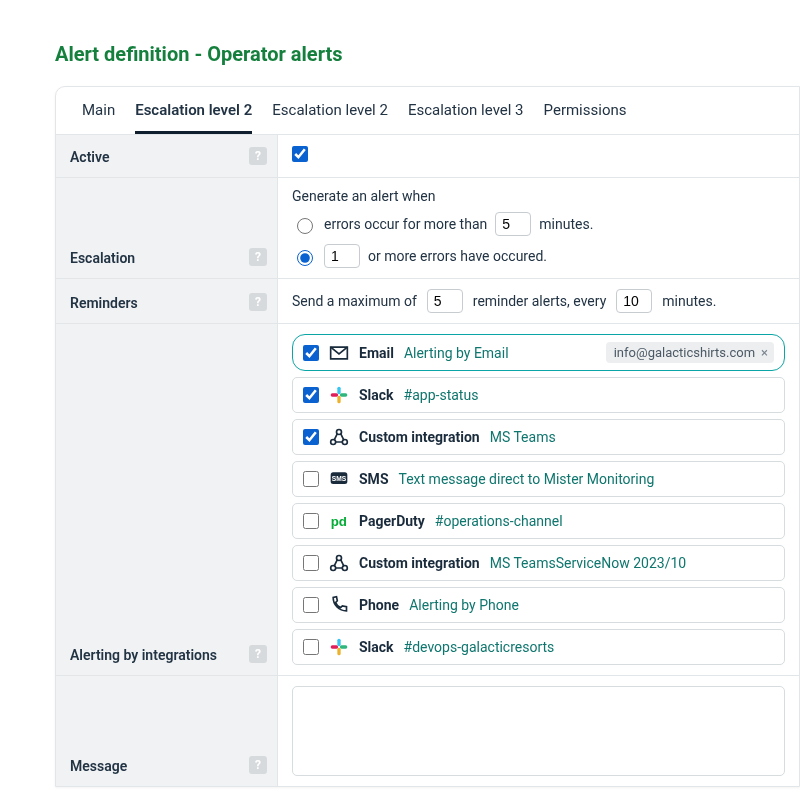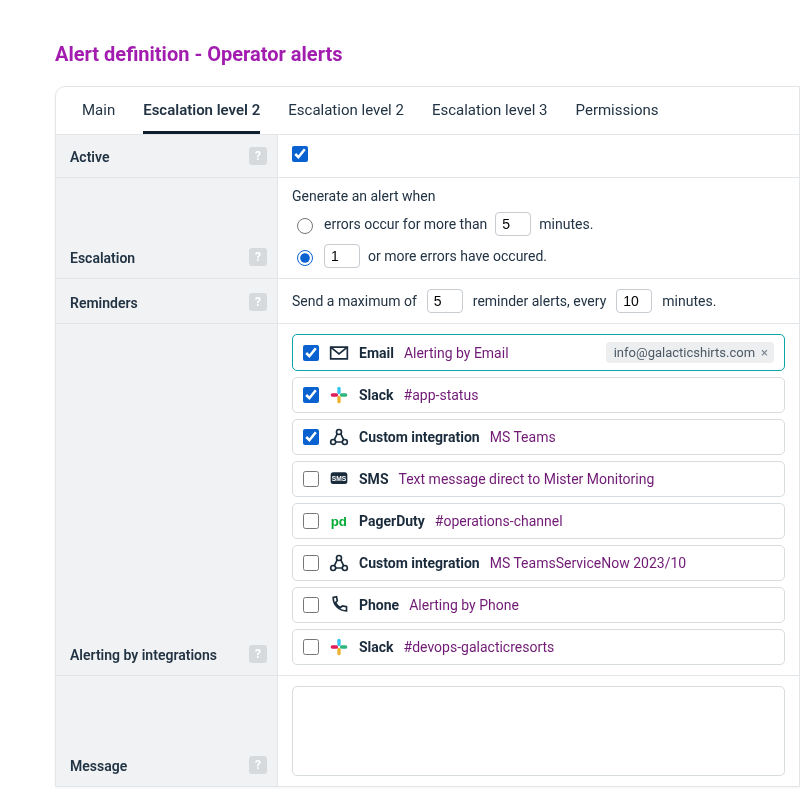--- a/index.html
+++ b/index.html
@@ -7,34 +7,34 @@
     margin: 0;
     font-family: -apple-system, BlinkMacSystemFont, "Segoe UI", Roboto, Helvetica, Arial, sans-serif;
     background: #fff;
     color: #1a2b3c;
     font-size: 14px;
   }
   .page { width: 800px; height: 800px; position: relative; overflow: hidden; }
   .title {
     font-size: 20px;
     font-weight: 700;
-    color: #a21caf;
+    color: #15803d;
     padding: 42px 0 20px 55px;
   }
   .card {
     margin-left: 55px;
     border: 1px solid #e3e6e9;
     border-top-left-radius: 10px;
     box-shadow: 0 1px 3px rgba(0,0,0,0.05);
     background: #fff;
     width: 745px; 
   }
   .tabs {
     display: flex;
-    gap: 28px;
+    gap: 20px;
     padding: 0 26px;
     border-bottom: 1px solid #e3e6e9;
     align-items: center;
   }
   .tab {
     padding: 14px 0 12px 0;
     font-size: 15px;
     color: #223344;
     cursor: pointer;
     border-bottom: 3px solid transparent;
@@ -117,25 +117,26 @@
     display: flex;
     align-items: center;
     gap: 10px;
     border: 1px solid #d7dcdf;
     border-radius: 5px;
     padding: 7px 10px;
     background: #fff;
   }
   .integ.selected {
     border-color: #0aa5a5;
+    border-radius: 13px;
   }
   .integ .chk { flex-shrink: 0; }
   .integ-icon { width: 20px; height: 20px; display: flex; align-items: center; justify-content: center; flex-shrink: 0; }
   .integ-name { font-weight: 700; color: #1a2b3c; }
-  .integ-desc { color: #701a75; }
+  .integ-desc { color: #0f766e; }
   .chip {
     margin-left: auto;
     background: #eceef0;
     color: #4d5a66;
     border-radius: 4px;
     padding: 3px 6px 3px 8px;
     font-size: 13px;
     display: flex;
     align-items: center;
     gap: 6px;

